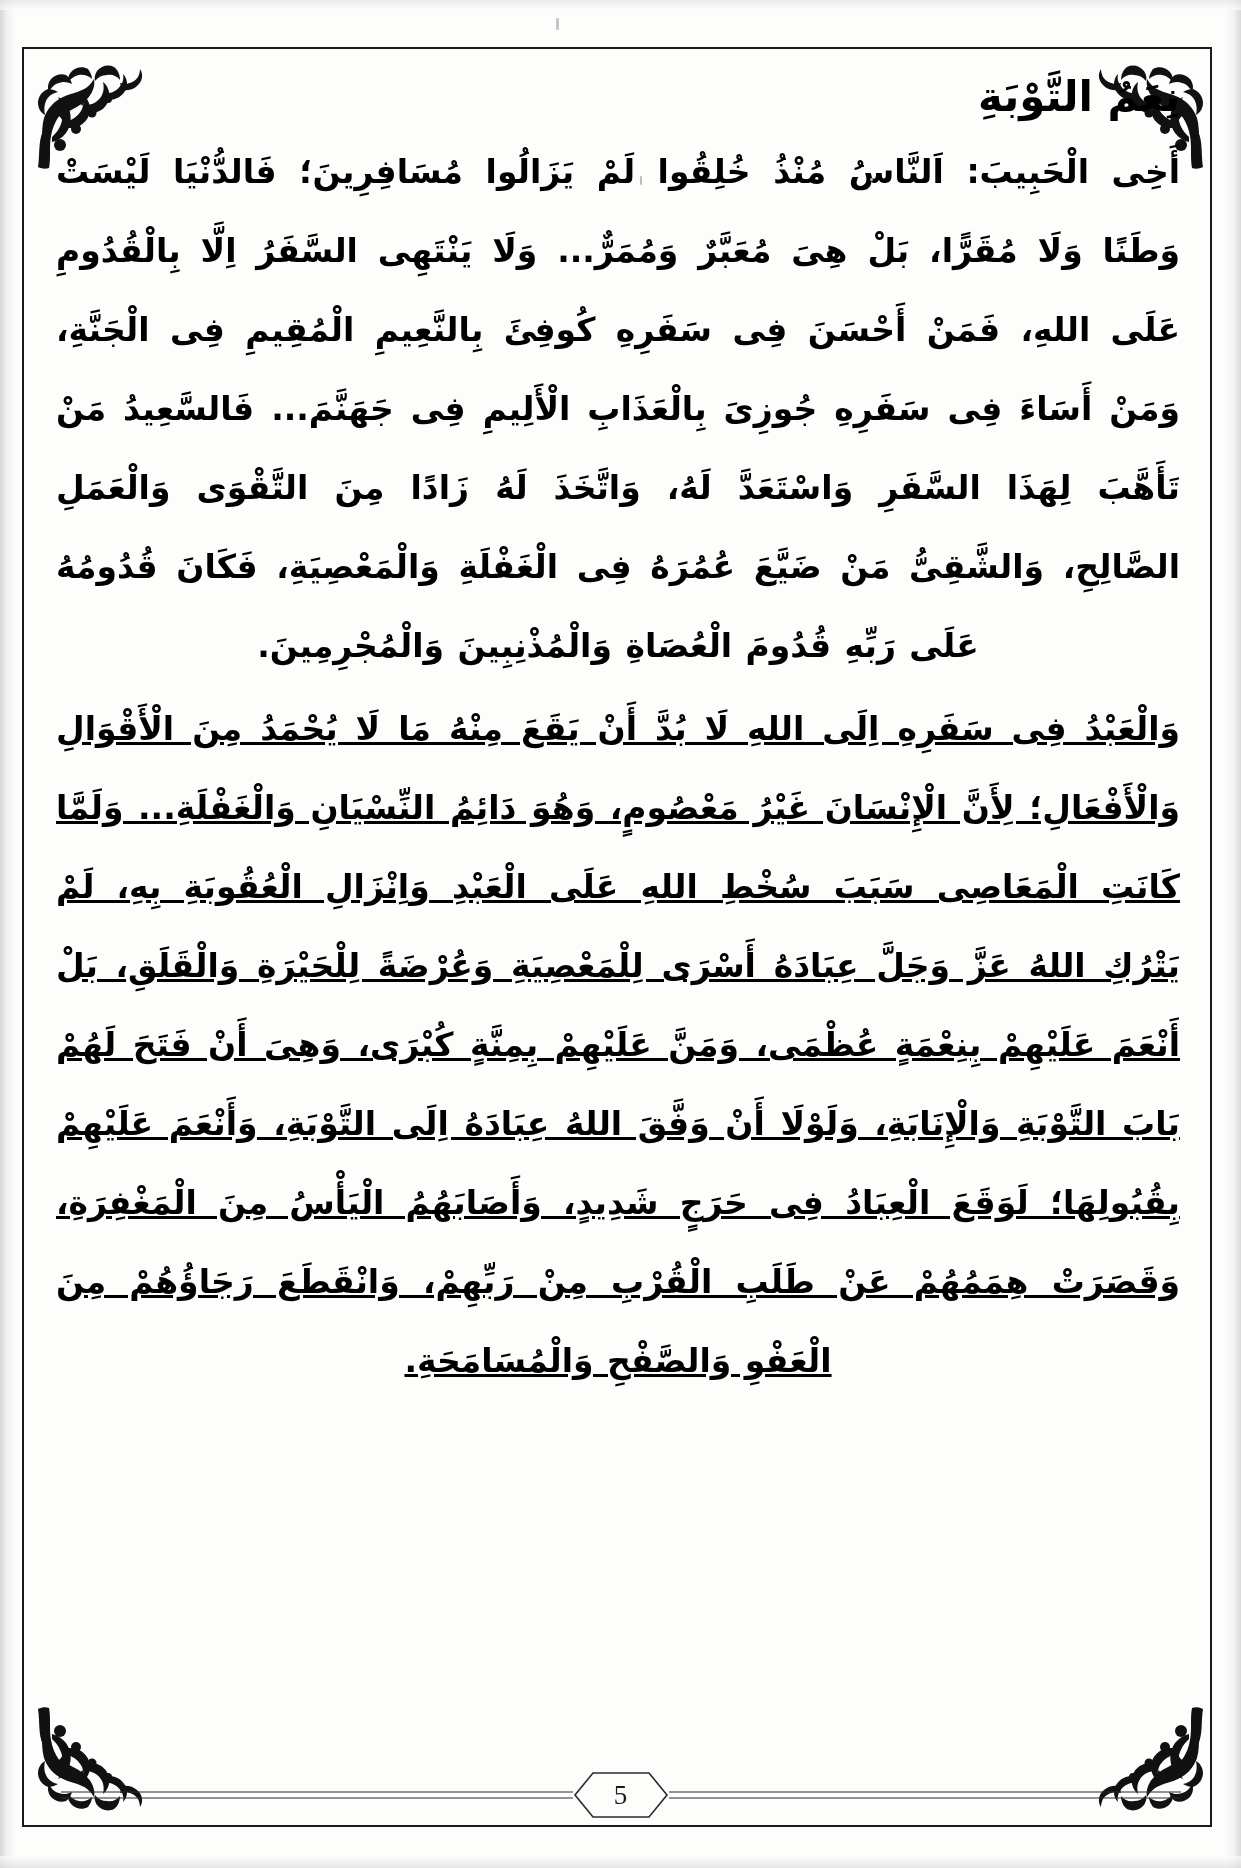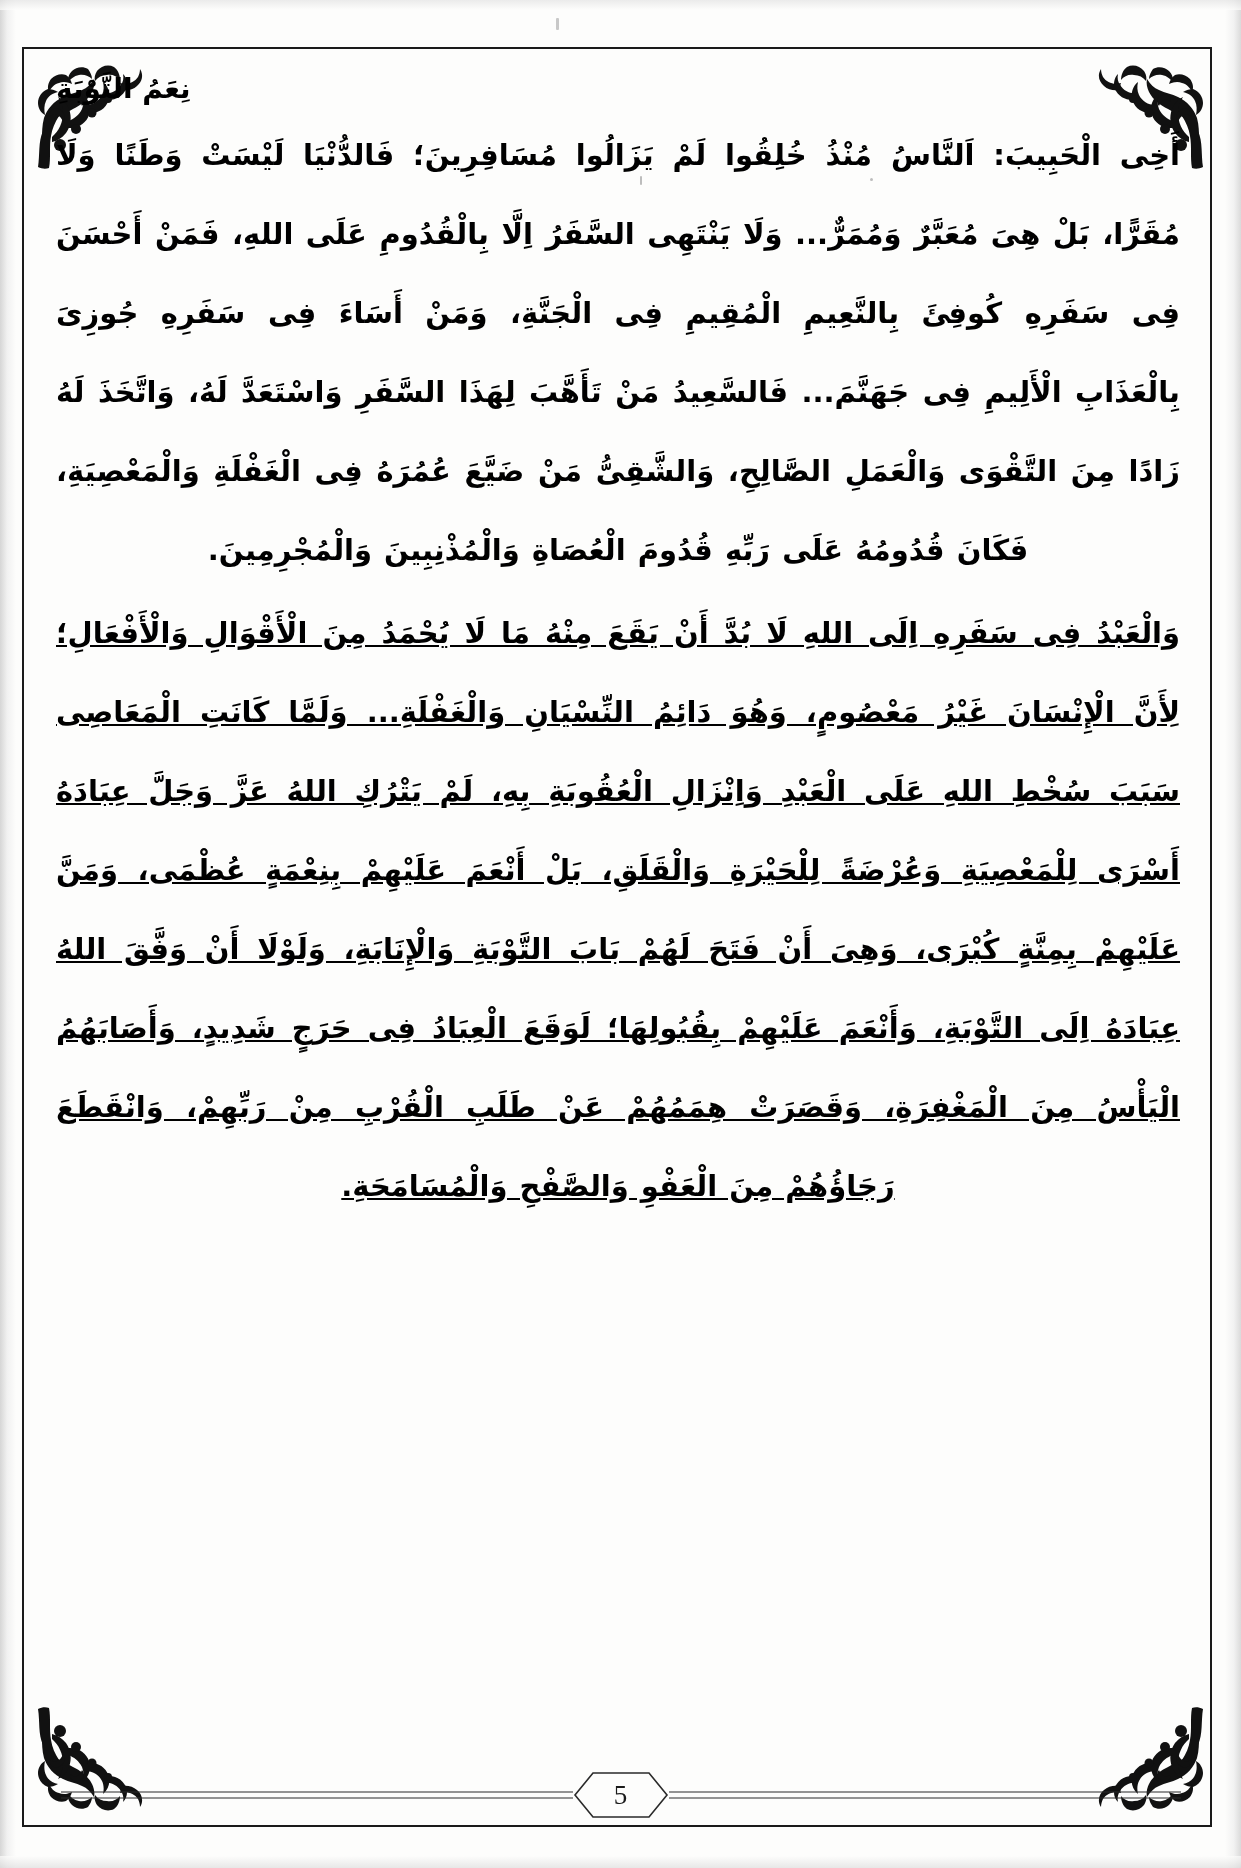--- a/index.html
+++ b/index.html
@@ -81,35 +81,35 @@
   
   .content {
     position: absolute;
     left: 56px;
     top: 72px;
     width: 1124px;
     box-sizing: border-box;
   }
 
   .doc-title {
-    text-align: left;
+    text-align: right;
     font-family: "DejaVu Sans", "Liberation Sans", sans-serif;
-    font-size: 28px;
+    font-size: 42px;
     font-weight: 700;
     line-height: 1.2;
     margin: 0 0 10px 0;
     letter-spacing: 0;
     direction: rtl;
   }
 
   .body-text {
     direction: rtl;
     text-align: justify;
     text-align-last: center;
-    font-size: 29px;
+    font-size: 33px;
     font-weight: 700;
     line-height: 79px;
     margin: 0;
     word-spacing: 2px;
   }
   .body-text.para-2 {
     margin-top: 4px;
     text-decoration: underline;
   }
 

